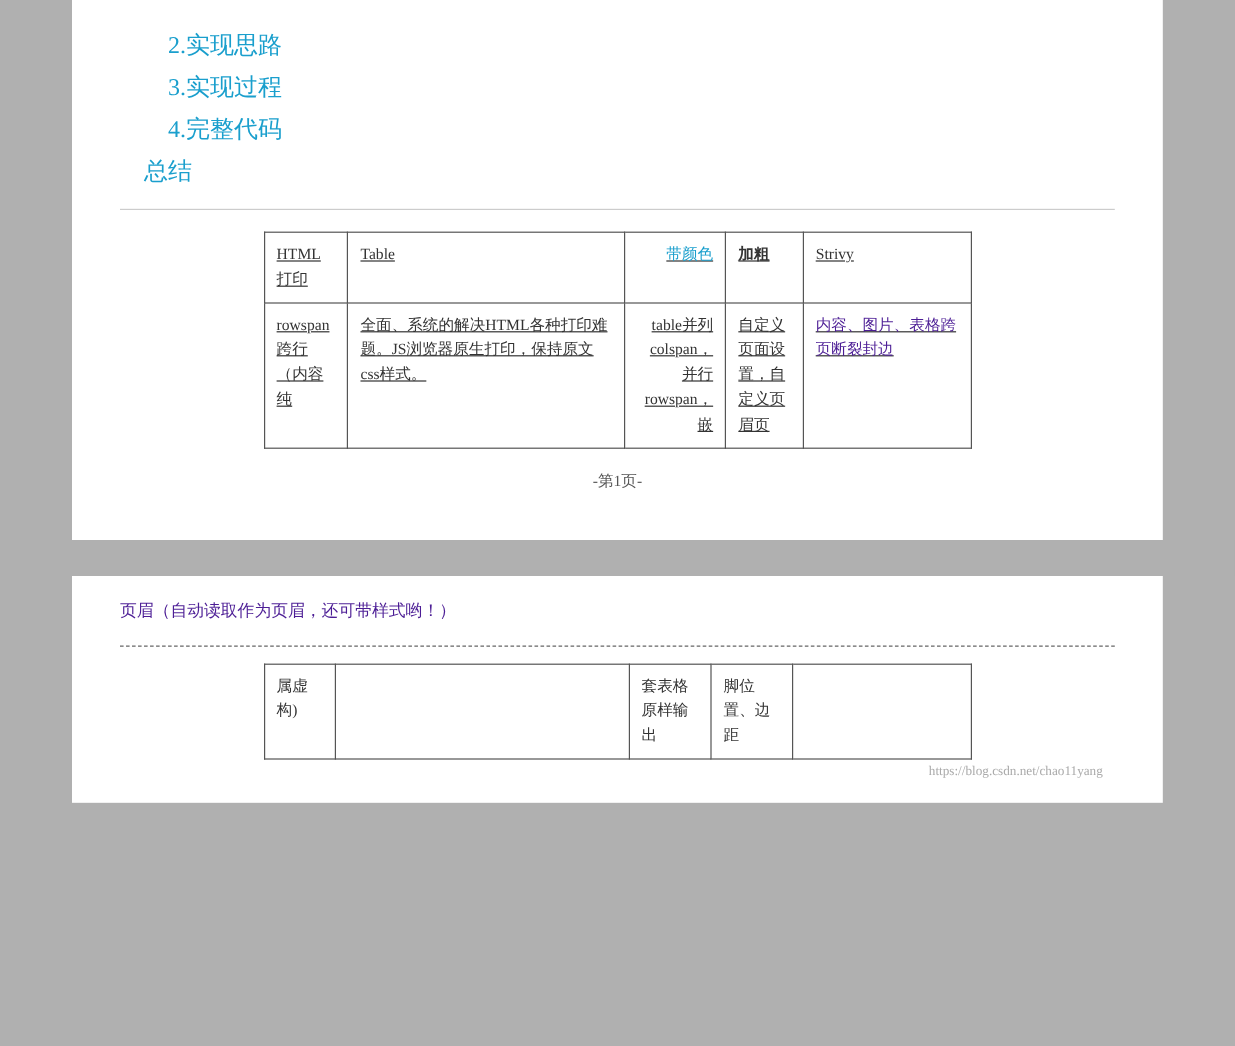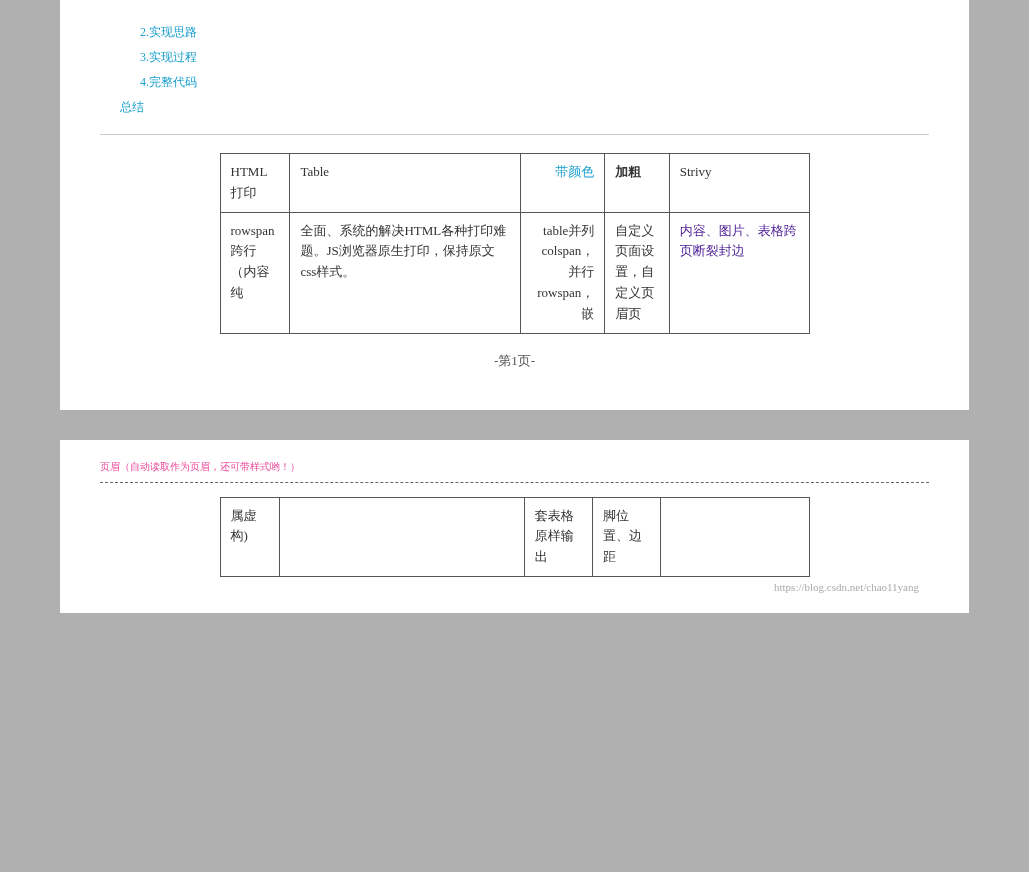--- a/index.html
+++ b/index.html
@@ -20,35 +20,36 @@
       background: #fff;
       margin: 0 60px;
       padding: 20px 40px 30px 40px;
       flex-shrink: 0;
     }
     .toc-link {
       display: block;
       color: #1a9fcd;
       text-decoration: none;
       padding: 4px 0 4px 20px;
-      font-size: 12px;
+      font-size: 20px;
     }
     .toc-link-indent {
       padding-left: 40px;
     }
     .divider {
       border: none;
       border-top: 1px solid #ccc;
       margin: 14px 0 18px 0;
     }
     
     .main-table {
       border-collapse: collapse;
       width: 590px;
       margin: 0 auto;
+      text-decoration: underline;
     }
     .main-table td {
       border: 1px solid #555;
       padding: 8px 10px;
       vertical-align: top;
       font-size: 13px;
       line-height: 1.6;
     }
     .col-html { width: 52px; }
     .col-table { width: 215px; }
@@ -72,23 +73,23 @@
       height: 30px;
     }
     
     .page2 {
       background: #fff;
       margin: 0 60px;
       padding: 20px 40px 20px 40px;
       flex-shrink: 0;
     }
     .header-note {
-      font-size: 10px;
-      color: #ec4899;
-      margin-bottom: 8px;
+      font-size: 14px;
+      color: #4c1d95;
+      margin-bottom: 20px;
     }
     .dashed-line {
       border: none;
       border-top: 1px dashed #666;
       margin-bottom: 14px;
     }
     
     .second-table {
       border-collapse: collapse;
       width: 590px;

